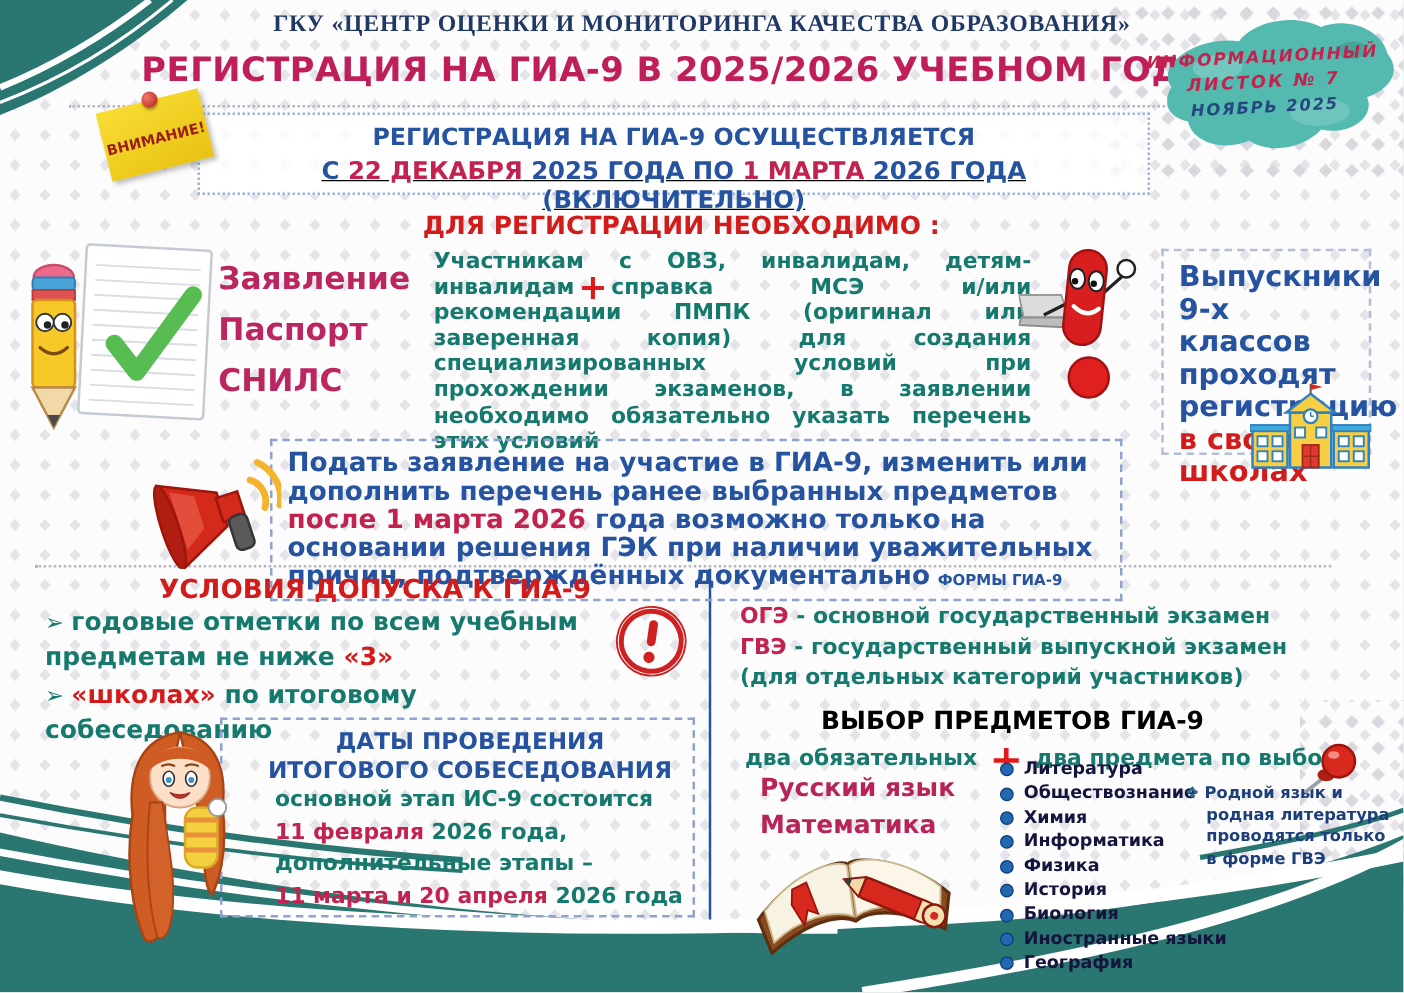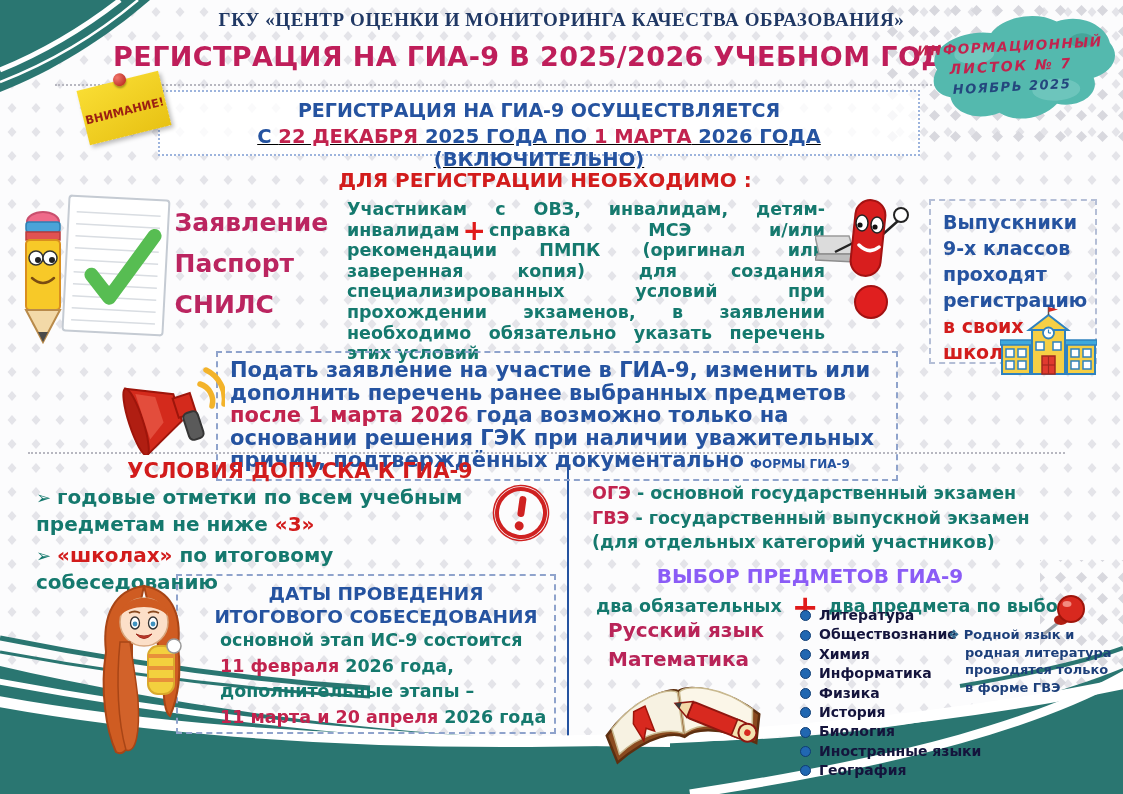--- a/index.html
+++ b/index.html
@@ -41,38 +41,38 @@
   
   #docs-heading{top:168px;left:300px;width:490px;text-align:center;
     font-size:20px;font-weight:bold;color:#d21c1c;z-index:5;}
   #doc-list{top:203px;left:148px;z-index:5;font-size:25px;font-weight:bold;line-height:40px;}
   #doc-list .arr{color:#b91e57;font-size:21px;margin-right:9px;}
   #ovz-text{top:199px;left:347px;width:478px;z-index:5;text-align:justify;
     font-size:17.5px;font-weight:bold;line-height:20.6px;}
   #ovz-text .plus{color:#e01a1a;font-size:28px;line-height:0;vertical-align:-4px;padding:0 3px;font-weight:bold;}
   
   #grad-box{top:199px;left:929px;width:168px;height:165px;border:2px dashed #b4bed6;
-    box-sizing:border-box;padding:8px 0 0 12px;font-size:19px;font-weight:bold;line-height:26px;z-index:5;}
+    box-sizing:border-box;padding:8px 0 0 12px;font-size:23px;font-weight:bold;line-height:26px;z-index:5;}
   
   #gek-box{top:351px;left:216px;width:682px;border:2px dashed #8fa3cc;box-sizing:border-box;
     padding:6px 12px 7px 12px;font-size:21px;font-weight:bold;line-height:22.5px;z-index:5;}
   
   #admission-heading{top:459px;left:60px;width:480px;text-align:center;
     font-size:21px;font-weight:bold;color:#d21c1c;z-index:5;}
   .adm-bullet{left:36px;width:474px;font-size:20px;font-weight:bold;line-height:27px;z-index:5;}
   .adm-bullet .arr{color:#15796e;font-size:18px;margin-right:6px;}
   
   #dates-box{top:574px;left:176px;width:380px;height:160px;border:2px dashed #8fa3cc;
     box-sizing:border-box;padding:6px 6px 0 26px;z-index:5;}
   #dates-box .hd{text-align:center;font-size:18.5px;font-weight:bold;color:#2553a0;line-height:23px;}
   #dates-box .ln{font-size:17.5px;font-weight:bold;line-height:25.5px;margin-left:16px;}
   
   #forms-heading{top:457px;left:600px;width:400px;text-align:center;font-size:12px;font-weight:bold;color:#2553a0;z-index:5;}
   #forms-lines{top:481px;left:592px;font-size:17.5px;font-weight:bold;line-height:24.5px;z-index:5;}
-  #subjects-heading{top:564px;left:610px;width:400px;text-align:center;font-size:20px;font-weight:bold;color:#8b5cf6;z-index:5;}
+  #subjects-heading{top:564px;left:610px;width:400px;text-align:center;font-size:20px;font-weight:bold;color:#000000;z-index:5;}
   #choice-row{top:588px;left:596px;width:510px;z-index:5;font-size:17.5px;font-weight:bold;}
   #choice-row .plus{color:#e01a1a;font-size:32px;vertical-align:-6px;margin:0 10px;}
   #mandatory-list{top:616px;left:608px;font-size:20px;font-weight:bold;color:#b92458;line-height:29px;z-index:5;}
   #optional-list{top:606px;left:800px;z-index:5;list-style:none;margin:0;padding:0;
     font-size:14px;font-weight:600;color:#14143c;line-height:19.4px;}
   #optional-list li{display:flex;align-items:center;}
   #optional-list .dot{width:9px;height:9px;border-radius:50%;background:#2167b1;
     border:1.5px solid #0f3d74;margin-right:8px;flex:none;}
   #footnote{top:626px;left:948px;width:152px;font-size:13px;font-weight:bold;color:#1c3f7a;
     line-height:17.5px;padding-left:17px;text-indent:-17px;z-index:5;}

